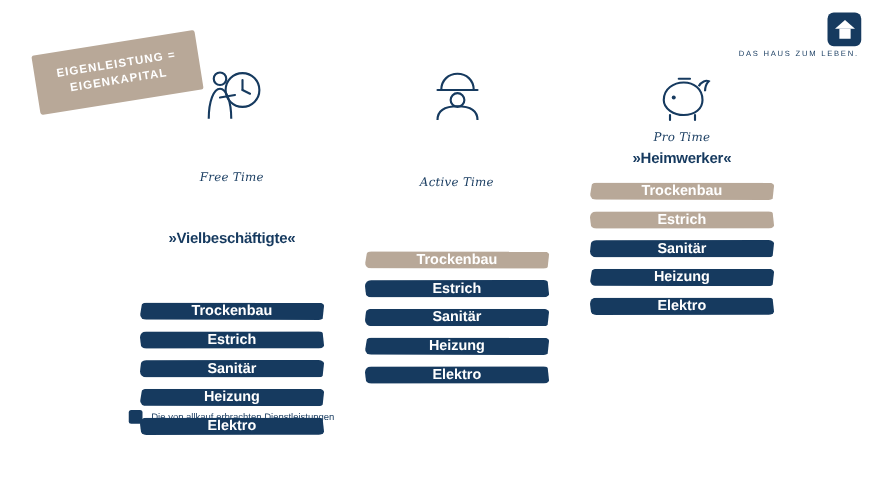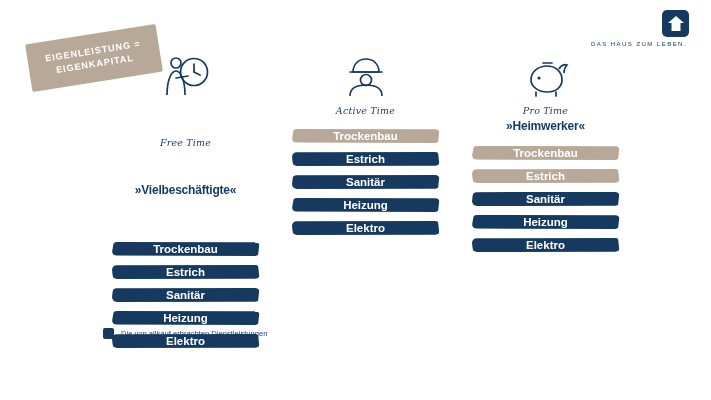--- a/index.html
+++ b/index.html
@@ -108,21 +108,21 @@
     width: 711px;
     display: flex;
   }
   .col {
     width: 175px;
     display: flex;
     flex-direction: column;
     align-items: center;
   }
   .col-1 { margin-left: 98px; gap: 32px; }
-  .col-2 { margin-left: 5px; }
+  .col-2 { margin-left: 5px; gap: 36px; }
   .col-3 { margin-left: 5px; }
 
   .icon-box {
     height: 46px;
     display: flex;
     align-items: flex-end;
     justify-content: center;
   }
   .script {
     font-family: "DejaVu Serif", serif;

